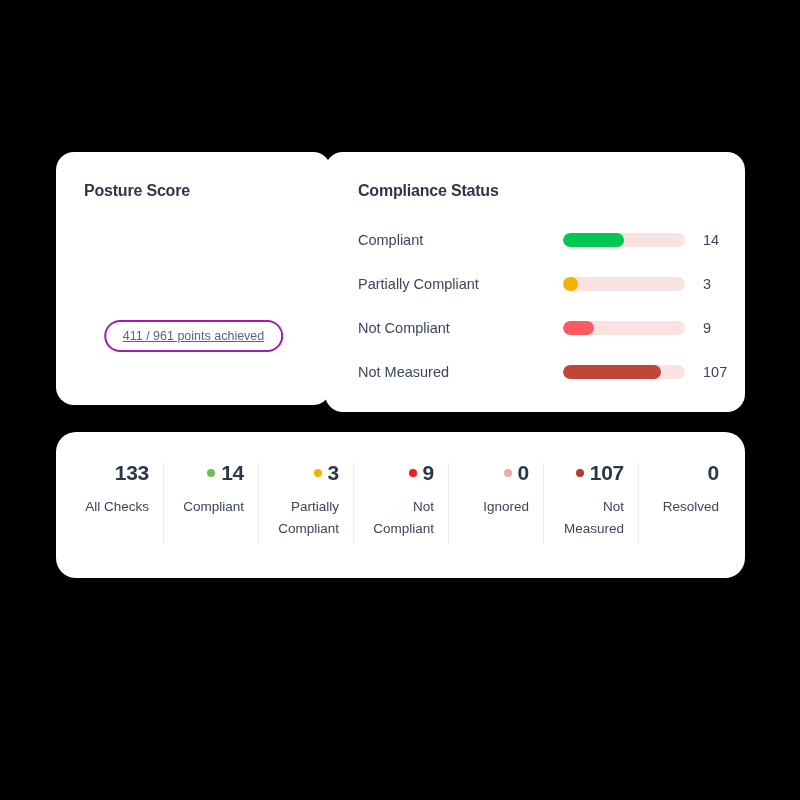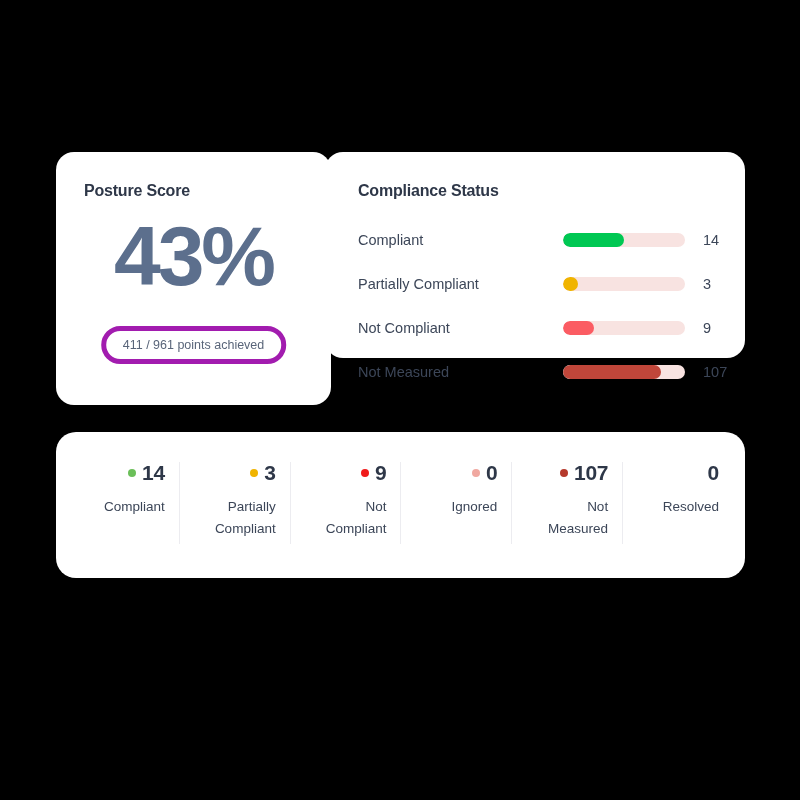--- a/index.html
+++ b/index.html
@@ -30,21 +30,21 @@
     left: 56px;
     top: 152px;
     width: 275px;
     height: 253px;
   }
 
   #compliance-card {
     left: 325px;
     top: 152px;
     width: 420px;
-    height: 206px;
+    height: 260px;
   }
 
   #stats-card {
     left: 56px;
     top: 432px;
     width: 689px;
     height: 146px;
     border-radius: 20px;
   }
 
@@ -78,27 +78,28 @@
     font-size: 84px;
     font-weight: bold;
     letter-spacing: -3px;
     line-height: 1.15;
   }
 
   .score-pill {
     position: absolute;
     left: 50%;
     transform: translateX(-50%);
-    top: 174px;
-    border: 5px solid #a21caf;
+    top: 168px;
+    border: 2px solid #a21caf;
     border-radius: 999px;
     padding: 7px 17px;
     color: #596579;
     font-size: 12.5px;
     white-space: nowrap;
+    text-decoration: underline;
   }
 
   
   .rows {
     position: absolute;
     left: 33px;
     right: 22px;
     top: 66px;
   }
 
@@ -199,21 +200,20 @@
     line-height: 1.65;
   }
 </style>
 </head>
 <body>
 
 <div class="page">
 
   <div class="card" id="posture-card">
     <div class="card-title">Posture Score</div>
-    <div class="score-value">43%</div>
     <div class="score-pill">411 / 961 points achieved</div>
   </div>
 
   <div class="card" id="compliance-card">
     <div class="card-title">Compliance Status</div>
     <div class="rows" id="compliance-rows">
         <div class="row">
           <div class="row-label">Compliant</div>
           <div class="bar-track" style="background: rgb(248, 227, 225);">
             <div class="bar-fill" style="width: 50%; background: rgb(0, 200, 83);"></div>
@@ -241,20 +241,26 @@
           </div>
           <div class="row-count">107</div>
         </div>
       </div>
   </div>
 
   <div class="card" id="stats-card">
     <div class="stats" id="stats-strip">
         <div class="stat">
           <div class="stat-value-wrap">
+            <span class="stat-value">133</span>
+          </div>
+          <div class="stat-label">All Checks</div>
+        </div>
+        <div class="stat">
+          <div class="stat-value-wrap">
             <span class="stat-dot" style="background: rgb(107, 191, 89);"></span>
             <span class="stat-value">14</span>
           </div>
           <div class="stat-label">Compliant</div>
         </div>
         <div class="stat">
           <div class="stat-value-wrap">
             <span class="stat-dot" style="background: rgb(240, 180, 0);"></span>
             <span class="stat-value">3</span>
           </div>

